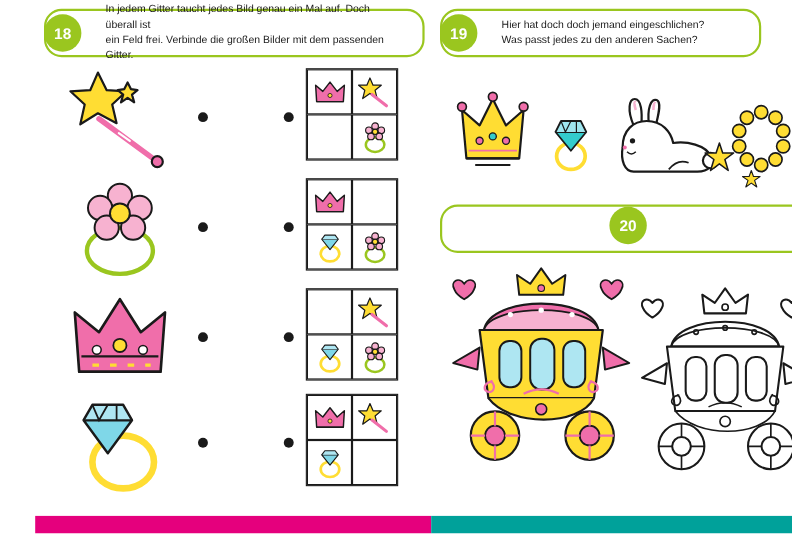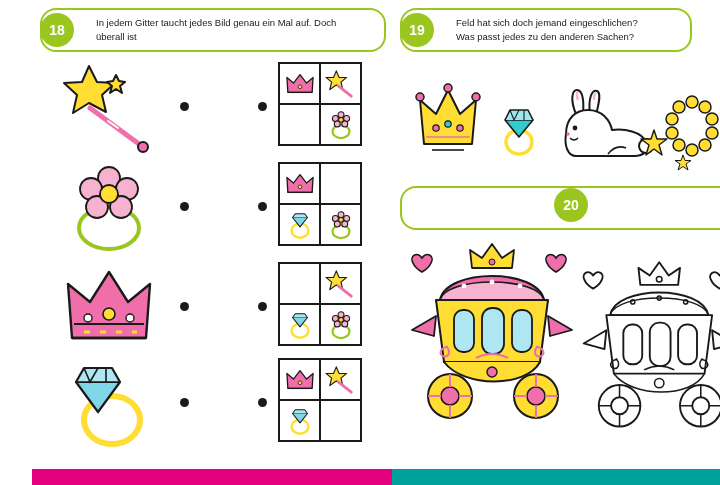--- a/index.html
+++ b/index.html
@@ -142,27 +142,28 @@
 </style>
 </head>
 <body>
 
 <div class="page">
 
   <div class="task-box" id="task-18">
     <div class="task-num">18</div>
     <div class="task-text">
       <span class="line">In jedem Gitter taucht jedes Bild genau ein Mal auf. Doch überall ist</span>
+      <span class="line">ein Feld frei. Verbinde die großen Bilder mit dem passenden Gitter.</span>
     </div>
   </div>
 
   <div class="task-box" id="task-19">
     <div class="task-num">19</div>
     <div class="task-text">
-      <span class="line">Feld hat sich doch jemand eingeschlichen?</span>
+      <span class="line">Hier hat doch doch jemand eingeschlichen?</span>
       <span class="line">Was passt jedes zu den anderen Sachen?</span>
     </div>
   </div>
 
   <div class="task-box" id="task-20">
     <div class="task-num">20</div>
   </div>
 
   <div class="left-area">
 

